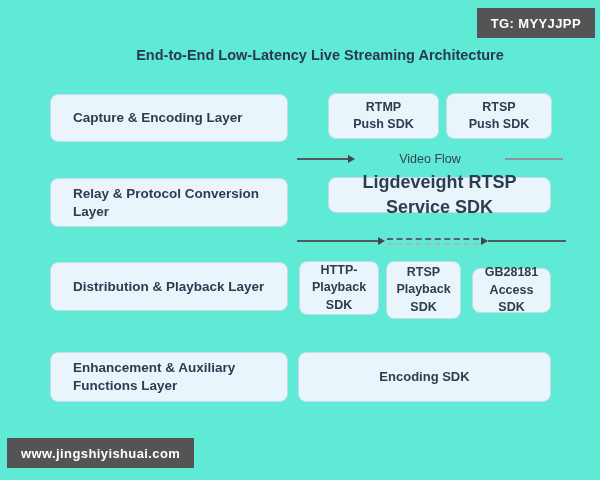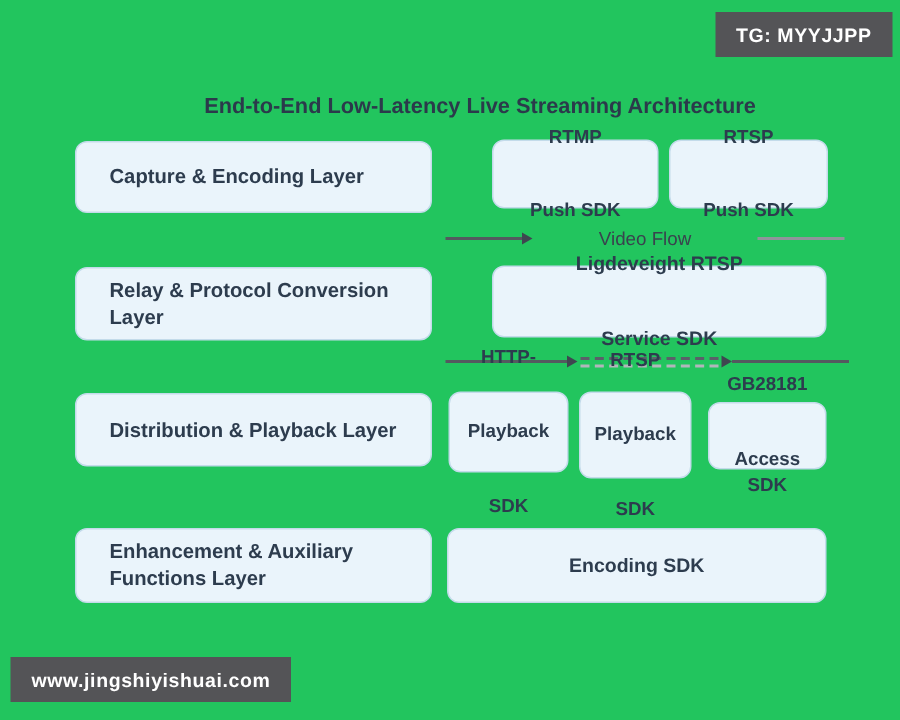--- a/index.html
+++ b/index.html
@@ -1,43 +1,42 @@
 <!DOCTYPE html>
 <html><head>
 <meta charset="utf-8">
 <style>
   html,body{margin:0;padding:0;background:#fff;}
   .stage{
-    position:relative;width:600px;height:480px;background:#22c55e;overflow:hidden;
+    position:relative;width:600px;height:480px;background:#5eead4;overflow:hidden;
     font-family:"Liberation Sans", sans-serif;color:#2d3c4e;
   }
   .badge{
     position:absolute;height:30px;background:#545457;color:#ffffff;
     font-size:13px;font-weight:700;letter-spacing:.4px;
     display:flex;align-items:center;padding:0 14px;white-space:nowrap;
   }
   .badge-top{top:8px;right:5px;}
   .badge-bottom{top:438px;left:7px;}
   .title{
-    position:absolute;top:63px;left:40px;width:560px;text-align:center;
+    position:absolute;top:47px;left:40px;width:560px;text-align:center;
     font-size:14.5px;font-weight:700;color:#2b3a4b;
   }
   .layer-box{
     position:absolute;left:50px;width:238px;box-sizing:border-box;
     background:#eaf4fb;border:1px solid #c3dbea;border-radius:8px;
     display:flex;align-items:center;padding:0 22px 0 22px;
     font-size:13.5px;font-weight:700;color:#2d3c4e;line-height:1.3;
   }
   .sdk-box{
     position:absolute;box-sizing:border-box;
     background:#eaf4fb;border:1px solid #c3dbea;border-radius:8px;
     display:flex;flex-direction:column;align-items:center;justify-content:center;
     font-size:12.5px;font-weight:600;color:#2d3c4e;line-height:1.4;text-align:center;
     padding:2px 17px;
-    gap:32px;
   }
   .flow{
     position:absolute;display:flex;align-items:center;
   }
   .flow .seg{display:flex;align-items:center;flex:1;}
   .flow .bar{flex:1;height:1.5px;background:#54595f;}
   .flow .bar.light{background:#90959b;}
   .arrowhead{
     width:0;height:0;flex:0 0 auto;
     border-left:7px solid #3f4650;
@@ -81,21 +80,21 @@
     </span>
     <span class="flow-label">Video Flow</span>
     <span class="seg">
       <span class="bar light"></span>
     </span>
   </div>
 
   <div class="layer-box" style="top:178px;height:49px;">
     <span>Relay &amp; Protocol Conversion Layer</span>
   </div>
-  <div class="sdk-box" style="left:328px;top:177px;width:223px;height:48px;font-size:13px;">
+  <div class="sdk-box" style="left:328px;top:177px;width:223px;height:36px;font-size:18px;">
     <span>Ligdeveight RTSP</span>
     <span>Service SDK</span>
   </div>
 
   <div class="flow" style="left:297px;top:232px;width:269px;height:18px;">
     <span class="seg" style="flex:0 0 88px;">
       <span class="bar"></span>
       <span class="arrowhead"></span>
     </span>
     <span class="dash-stack">

